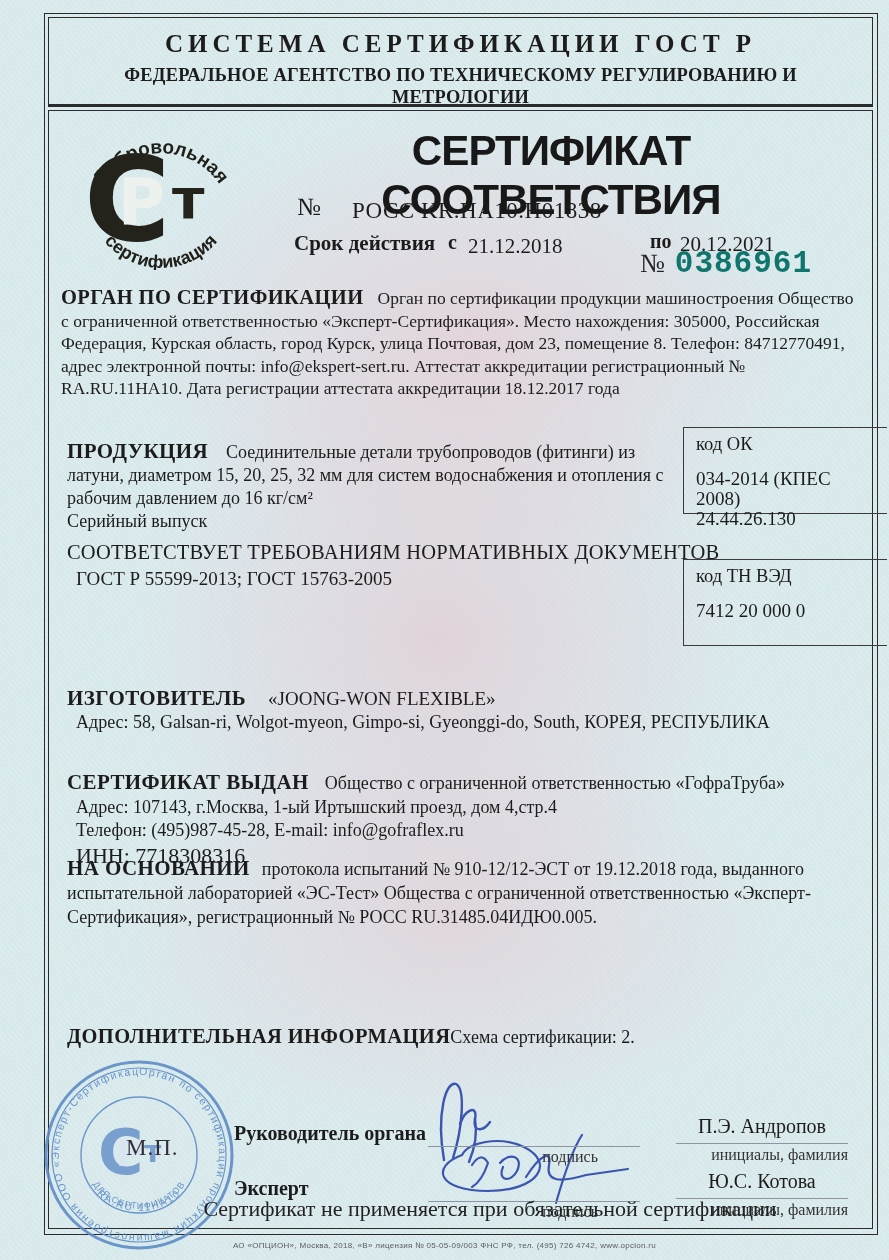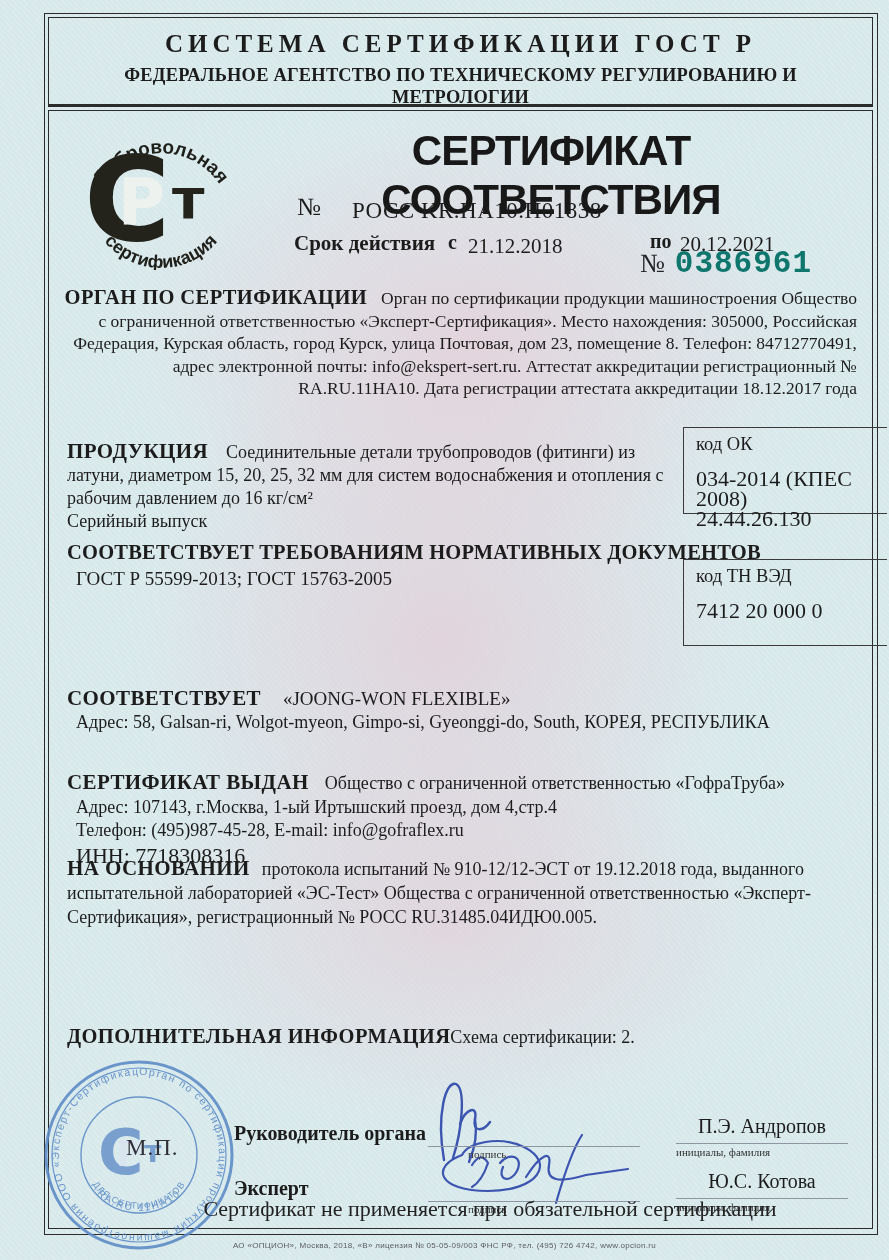--- a/index.html
+++ b/index.html
@@ -34,31 +34,31 @@
   .validity-label{left:294px;top:231px;font-size:21px;font-weight:bold;}
   .validity-c{left:448px;top:231px;font-size:20px;font-weight:bold;}
   .validity-from{left:468px;top:234px;font-size:21px;}
   .validity-po{left:650px;top:230px;font-size:20px;font-weight:bold;}
   .validity-to{left:680px;top:232px;font-size:21px;}
   .serial{left:640px;top:246px;width:230px;text-align:left;}
   .serial .nsign{font-size:26px;color:#23232a;margin-right:10px;}
   .serial .digits{font-family:"Liberation Mono", monospace;font-weight:bold;font-size:31px;color:#0f766e;letter-spacing:1px;}
   .sec{margin:0;}
   .lbl{font-weight:bold;letter-spacing:.4px;}
-  .organ{left:55px;top:286px;width:802px;font-size:17.5px;line-height:22.5px;text-align:right;}
+  .organ{left:61px;top:286px;width:802px;font-size:17.5px;line-height:22.5px;}
   .organ .lbl{font-size:20.5px;margin-right:14px;}
   .production{left:67px;top:440px;width:614px;font-size:18px;line-height:23px;}
   .production .lbl{font-size:21px;margin-right:18px;}
   .production .line2{display:block;margin-top:0px;}
   .codebox{border:1.5px solid #3a3a3a;border-right:none;padding:6px 10px 0 12px;}
   .codebox .clbl{font-size:18.5px;}
-  .codebox .cval{font-size:22px;line-height:20px;margin-top:14px;}
+  .codebox .cval{font-size:19px;line-height:20px;margin-top:14px;}
   .code-ok{left:683px;top:427px;width:181px;height:79px;}
   .code-tnved{left:683px;top:559px;width:181px;height:79px;}
-  .conforms-label{left:67px;top:541px;font-size:20.5px;font-weight:bold;letter-spacing:.2px;}
+  .conforms-label{left:67px;top:541px;font-size:20.5px;font-weight:normal;letter-spacing:.2px;}
   .conforms-text{left:76px;top:568px;font-size:19px;}
   .manufacturer{left:67px;top:686px;width:760px;font-size:19px;}
   .manufacturer .lbl{font-size:21px;margin-right:22px;}
   .manuf-address{left:76px;top:712px;font-size:18px;}
   .issued{left:67px;top:770px;width:800px;font-size:18px;}
   .issued .lbl{font-size:21px;margin-right:16px;}
   .issued-address{left:76px;top:797px;font-size:18px;}
   .issued-phone{left:76px;top:820px;font-size:18px;}
   .issued-inn{left:76px;top:843px;font-size:22px;}
   .basis{left:67px;top:856px;width:796px;font-size:18px;line-height:24px;}
@@ -66,21 +66,21 @@
   .additional{left:67px;top:1025px;width:780px;font-size:18px;}
   .additional .lbl{font-size:20.5px;}
   .mp{left:126px;top:1135px;font-size:23px;color:#2e2e38;letter-spacing:1px;}
   .role1{left:234px;top:1122px;font-size:20px;font-weight:bold;text-align:center;}
   .role2{left:234px;top:1177px;font-size:20px;font-weight:bold;}
   .sigline{border-top:1.2px solid #8d96a0;height:0;}
   .sl1{left:428px;top:1146px;width:212px;}
   .sl2{left:428px;top:1201px;width:212px;}
   .nl1{left:676px;top:1143px;width:172px;}
   .nl2{left:676px;top:1198px;width:172px;}
-  .caption{font-size:11px;color:#333;text-align:left;}
+  .caption{font-size:16px;color:#333;text-align:right;}
   .cap-sign1{left:468px;top:1148px;width:130px;}
   .cap-sign2{left:468px;top:1203px;width:130px;}
   .cap-name1{left:676px;top:1146px;width:172px;}
   .cap-name2{left:676px;top:1201px;width:172px;}
   .name1{left:676px;top:1115px;width:172px;font-size:20px;text-align:center;}
   .name2{left:676px;top:1170px;width:172px;font-size:20px;text-align:center;}
   .footnote{left:140px;top:1196px;width:700px;text-align:center;font-size:22px;color:#222;}
   .imprint{left:0;top:1241px;width:889px;text-align:center;font-family:"Liberation Sans", sans-serif;font-size:8px;color:#5a5a66;letter-spacing:.3px;}
   .logo-svg{left:76px;top:118px;}
   .stamp-svg{left:40px;top:1056px;opacity:.9;}
@@ -153,21 +153,21 @@
 
   <div class="abs conforms-label">СООТВЕТСТВУЕТ ТРЕБОВАНИЯМ НОРМАТИВНЫХ ДОКУМЕНТОВ</div>
   <div class="abs conforms-text">ГОСТ Р 55599-2013; ГОСТ 15763-2005</div>
 
   <div class="abs codebox code-tnved">
     <div class="clbl">код ТН ВЭД</div>
     <div class="cval">7412 20 000 0</div>
   </div>
 
   <p class="abs sec manufacturer">
-    <span class="lbl">СООТВЕТСТВУЕТ</span><span>«JOONG-WON FLEXIBLE»</span>
+    <span class="lbl">ИЗГОТОВИТЕЛЬ</span><span>«JOONG-WON FLEXIBLE»</span>
   </p>
   <div class="abs manuf-address">Адрес: 58, Galsan-ri, Wolgot-myeon, Gimpo-si, Gyeonggi-do, South, КОРЕЯ, РЕСПУБЛИКА</div>
 
   <p class="abs sec issued">
     <span class="lbl">СЕРТИФИКАТ ВЫДАН</span><span>Общество с ограниченной ответственностью «ГофраТруба»</span>
   </p>
   <div class="abs issued-address">Адрес: 107143, г.Москва, 1-ый Иртышский проезд, дом 4,стр.4</div>
   <div class="abs issued-phone">Телефон: (495)987-45-28, E-mail: info@gofraflex.ru</div>
   <div class="abs issued-inn">ИНН: 7718308316</div>
 

